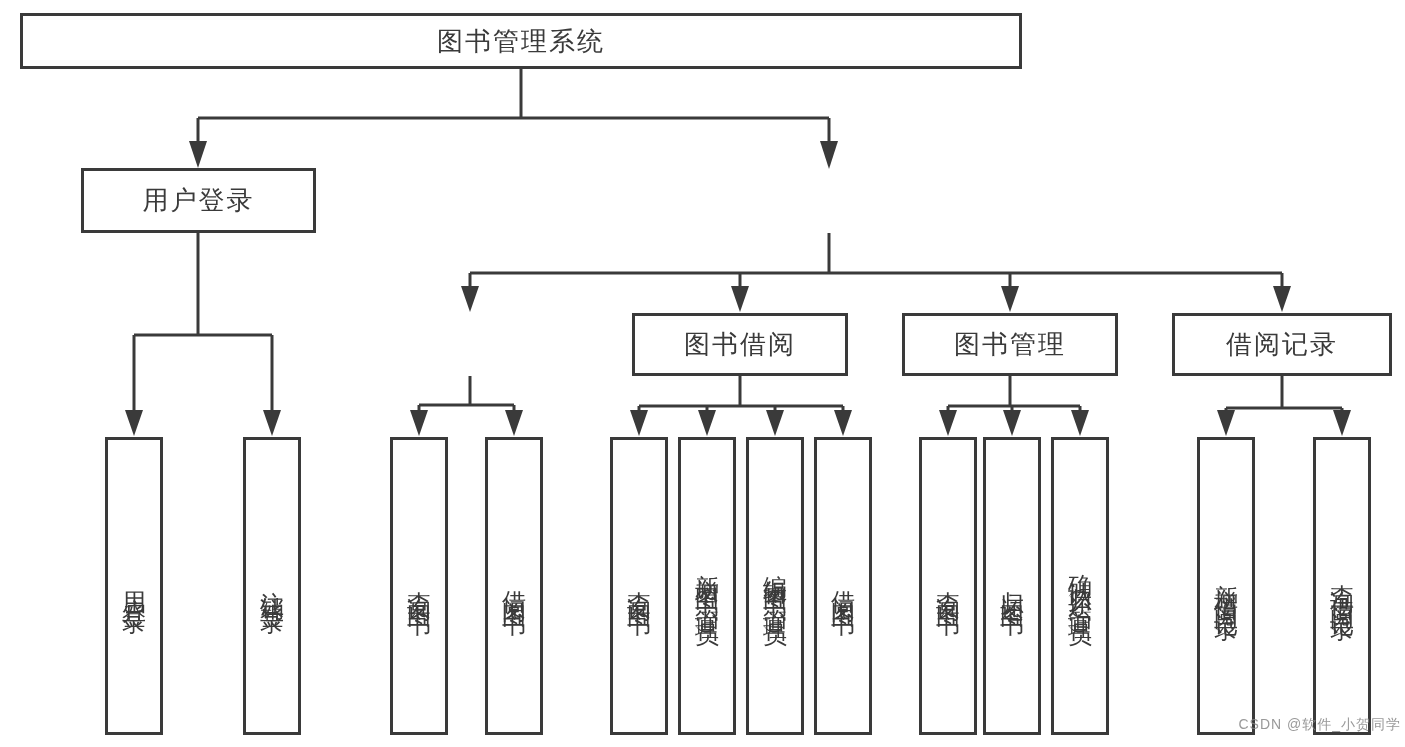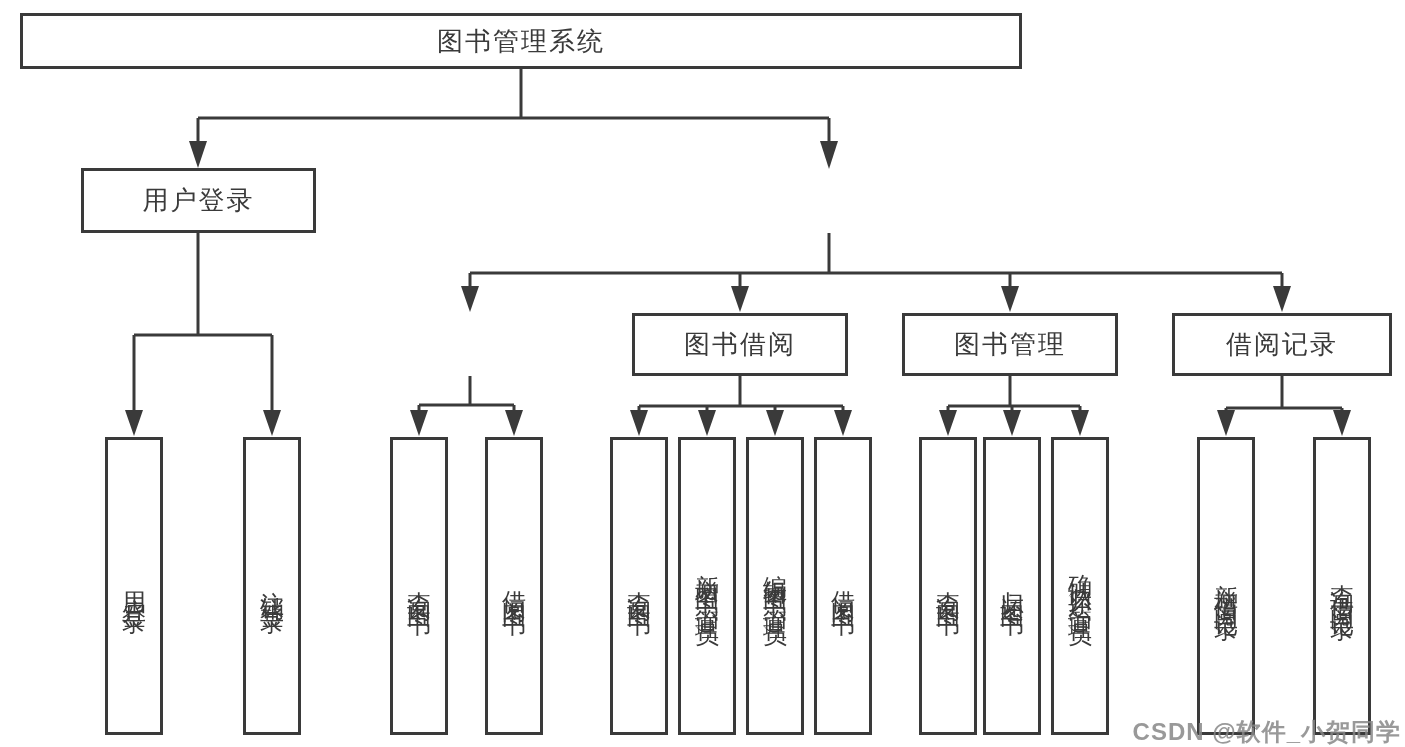--- a/index.html
+++ b/index.html
@@ -46,26 +46,25 @@
   .n-l3d{left:1172px;top:313px;width:220px;height:63px;}
   
   .lf1{left:105px;}  .lf2{left:243px;}
   .lf3{left:390px;}  .lf4{left:485px;}
   .lf5{left:610px;}  .lf6{left:678px;}  .lf7{left:746px;}  .lf8{left:814px;}
   .lf9{left:919px;}  .lf10{left:983px;} .lf11{left:1051px;}
   .lf12{left:1197px;} .lf13{left:1313px;}
   .watermark{
     position:absolute;
     right:4px;top:716px;
-    font-size:24px;
+    font-size:14px;
     color:rgba(135,135,135,0.85);
     letter-spacing:1px;
     z-index:6;
     white-space:nowrap;
-    font-weight:bold;
   }
 </style>
 </head>
 <body>
 
 <div id="stage">
 
   <svg id="wires" viewBox="0 0 1405 747" xmlns="http://www.w3.org/2000/svg" aria-hidden="true">
     <g stroke="#3a3a3a" stroke-width="3" fill="none">
 

